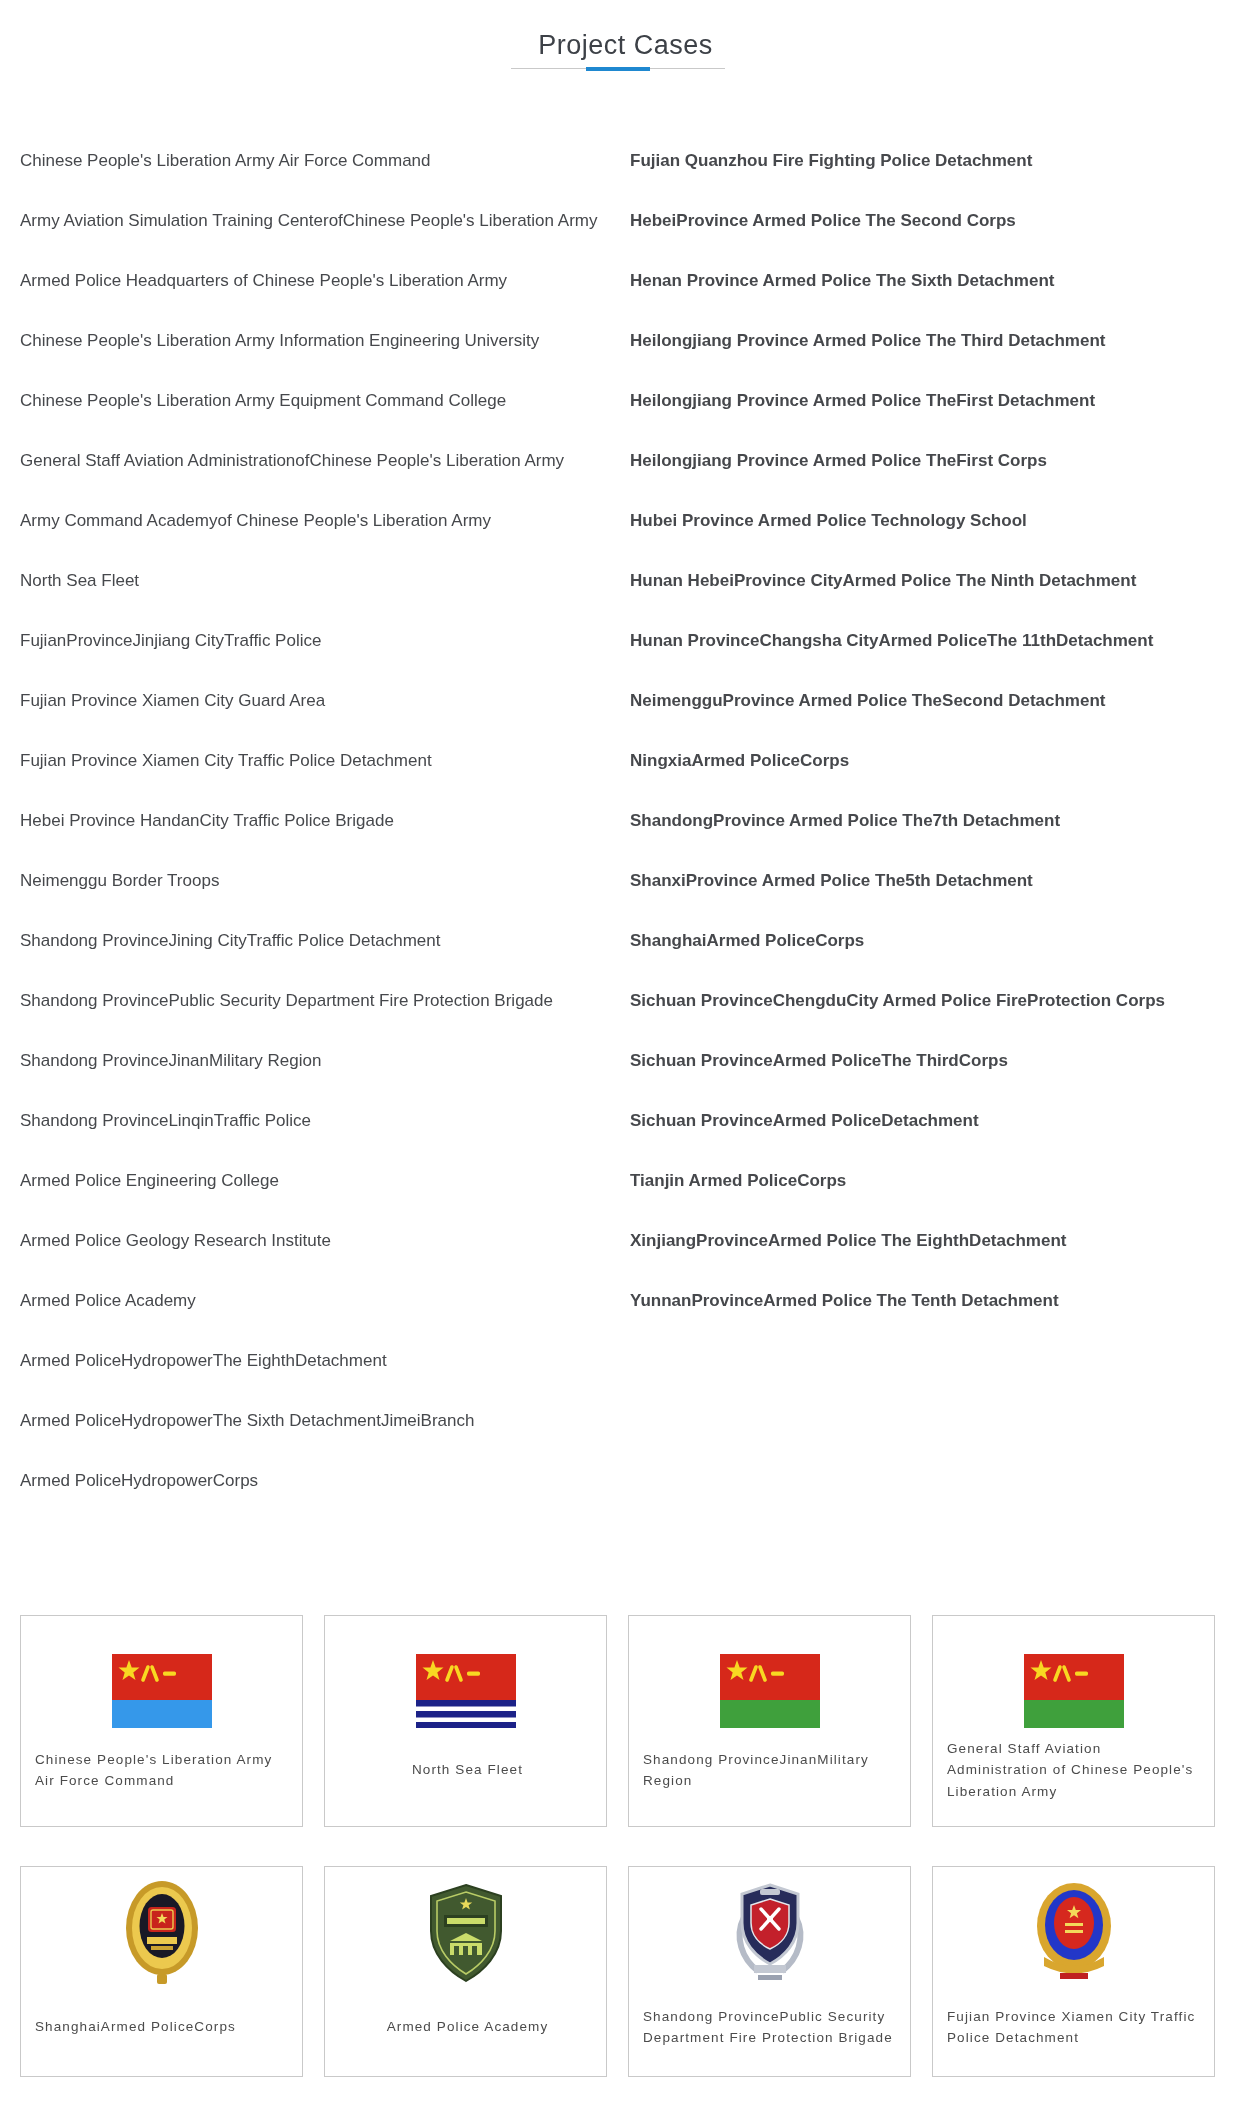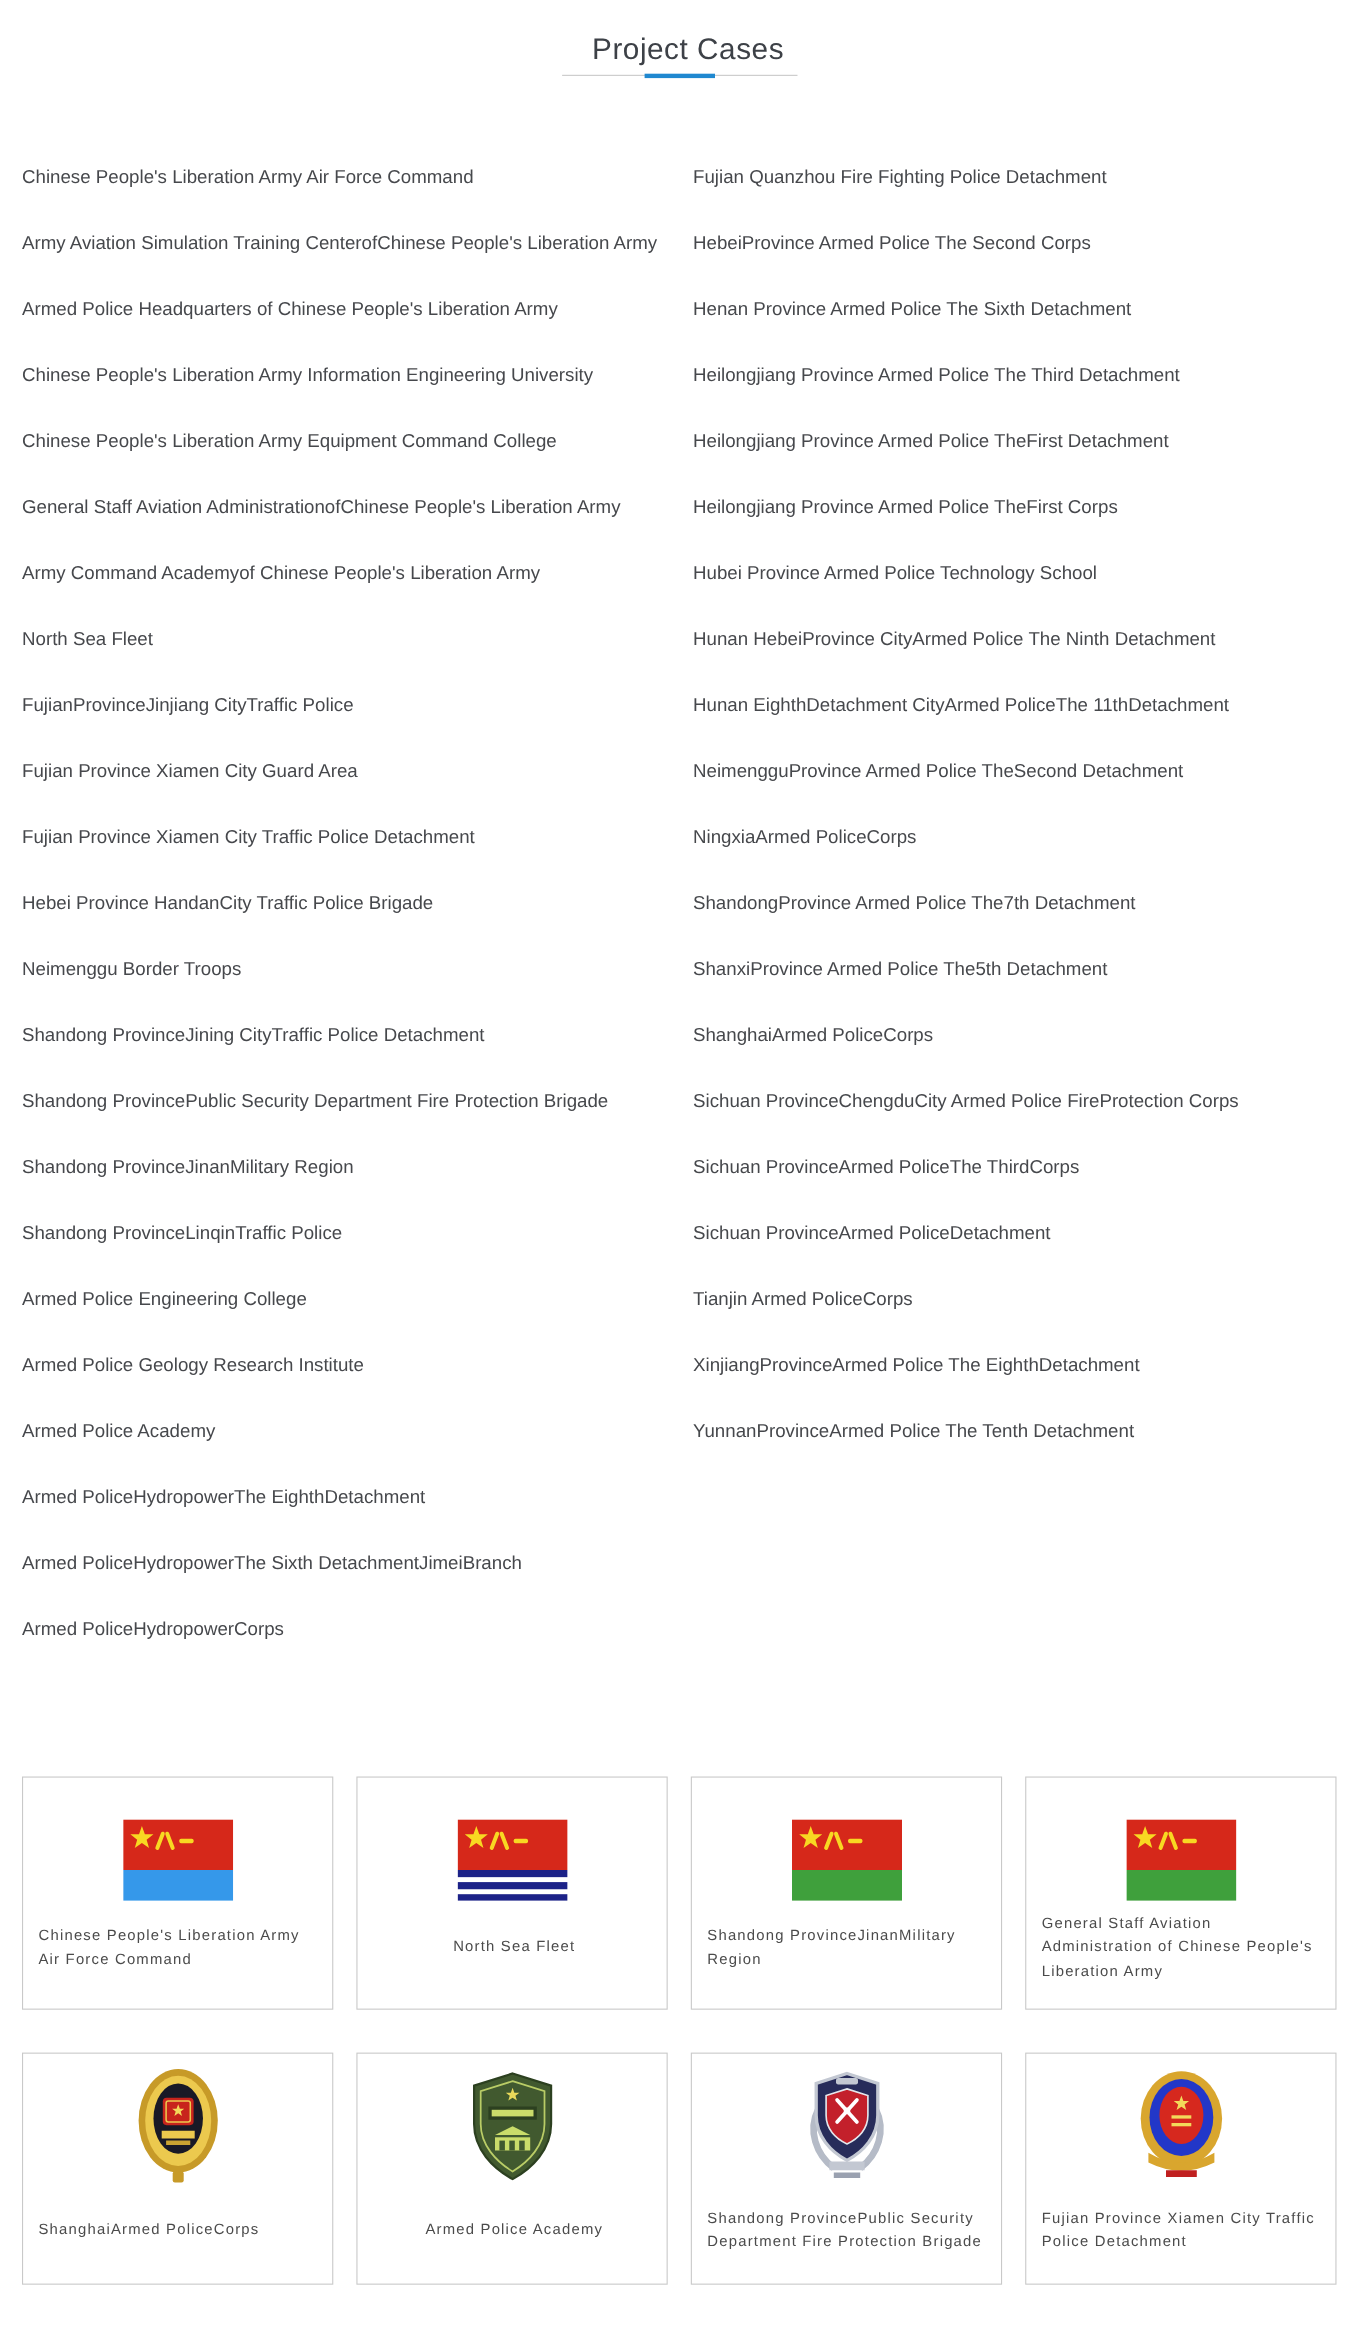--- a/index.html
+++ b/index.html
@@ -32,21 +32,21 @@
   }
   .divider .accent{
     position:absolute;left:50%;top:-1px;transform:translateX(-50%);
     width:64px;height:4px;background:var(--accent);
   }
   .columns{
     position:absolute;top:131px;left:0;right:0;display:flex;
   }
   .col{list-style:none;margin:0;padding:0;width:617px;}
   .col.left{padding-left:20px;}
-  .col.right{padding-left:13px;width:618px;}
+  .col.right{padding-left:13px;width:618px;font-weight:bold;}
   .col li{
     height:60px;display:flex;align-items:center;
     font-size:17px;color:var(--body-text);white-space:nowrap;
   }
   .cards{
     position:absolute;left:20px;display:flex;gap:21px;
   }
   .cards.row1{top:1615px;}
   .cards.row2{top:1866px;}
   .card{
@@ -106,21 +106,21 @@
   </ul>
   <ul class="col right">
     <li>Fujian Quanzhou Fire Fighting Police Detachment</li>
     <li>HebeiProvince Armed Police The Second Corps</li>
     <li>Henan Province Armed Police The Sixth Detachment</li>
     <li>Heilongjiang Province Armed Police The Third Detachment</li>
     <li>Heilongjiang Province Armed Police TheFirst Detachment</li>
     <li>Heilongjiang Province Armed Police TheFirst Corps</li>
     <li>Hubei Province Armed Police Technology School</li>
     <li>Hunan HebeiProvince CityArmed Police The Ninth Detachment</li>
-    <li>Hunan EighthDetachment CityArmed PoliceThe 11thDetachment</li>
+    <li>Hunan ProvinceChangsha CityArmed PoliceThe 11thDetachment</li>
     <li>NeimengguProvince Armed Police TheSecond Detachment</li>
     <li>NingxiaArmed PoliceCorps</li>
     <li>ShandongProvince Armed Police The7th Detachment</li>
     <li>ShanxiProvince Armed Police The5th Detachment</li>
     <li>ShanghaiArmed PoliceCorps</li>
     <li>Sichuan ProvinceChengduCity Armed Police FireProtection Corps</li>
     <li>Sichuan ProvinceArmed PoliceThe ThirdCorps</li>
     <li>Sichuan ProvinceArmed PoliceDetachment</li>
     <li>Tianjin Armed PoliceCorps</li>
     <li>XinjiangProvinceArmed Police The EighthDetachment</li>

